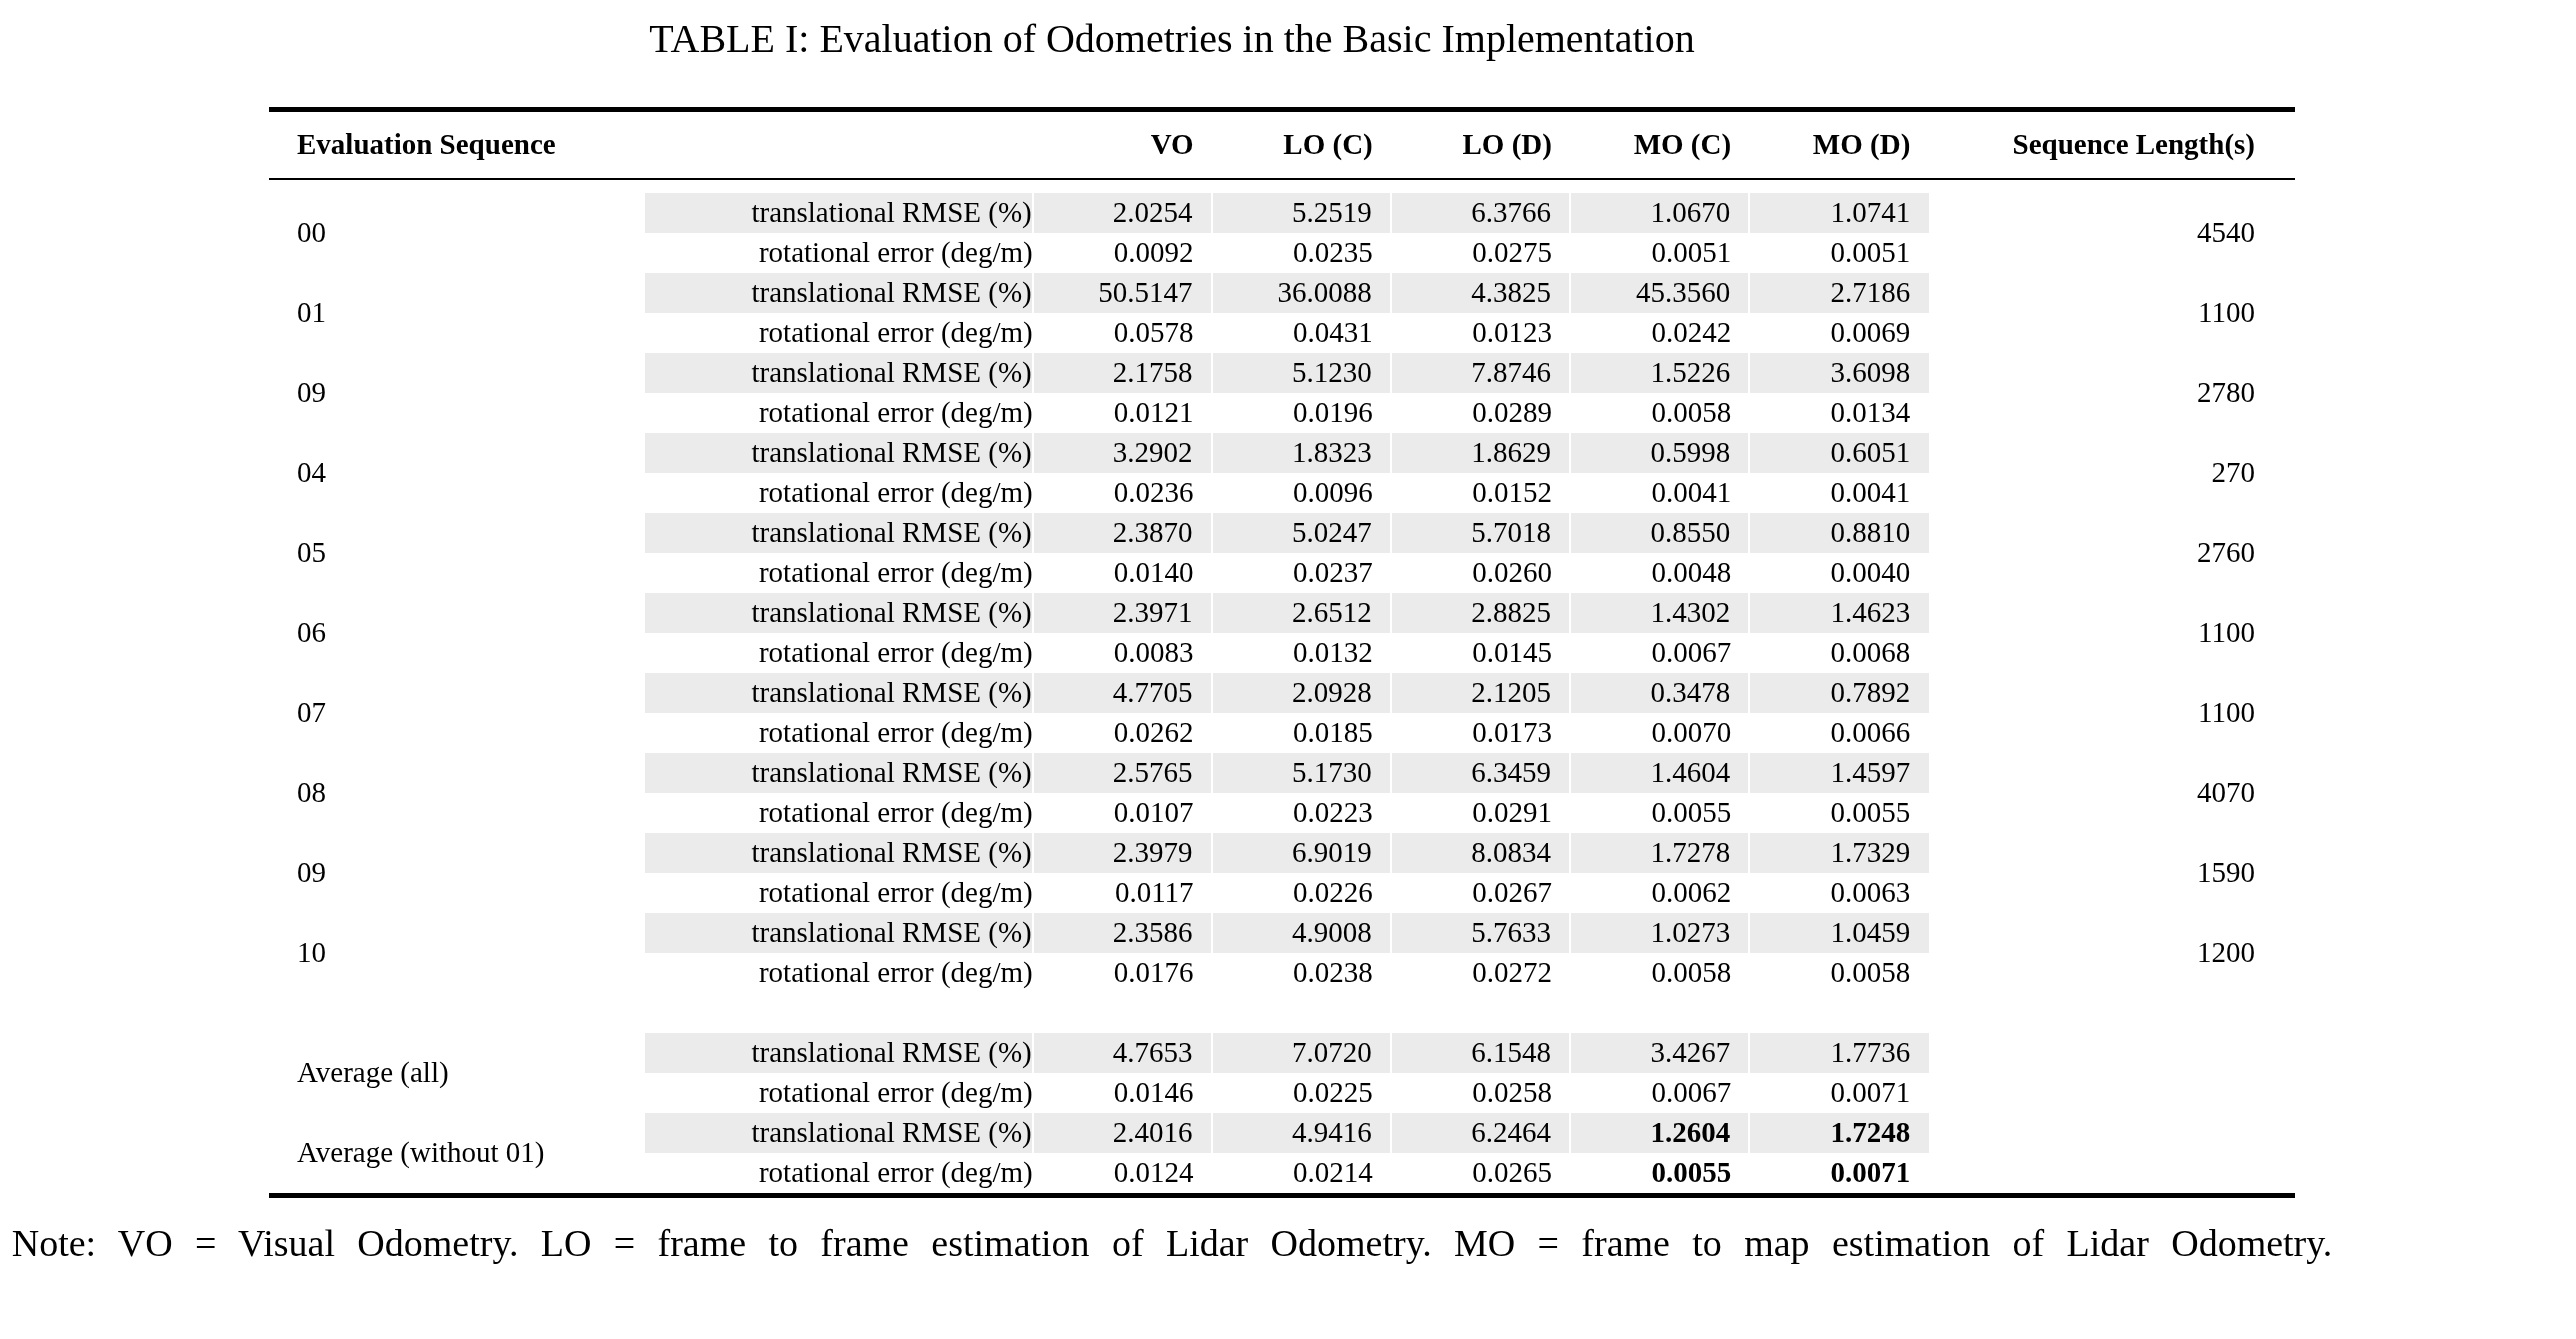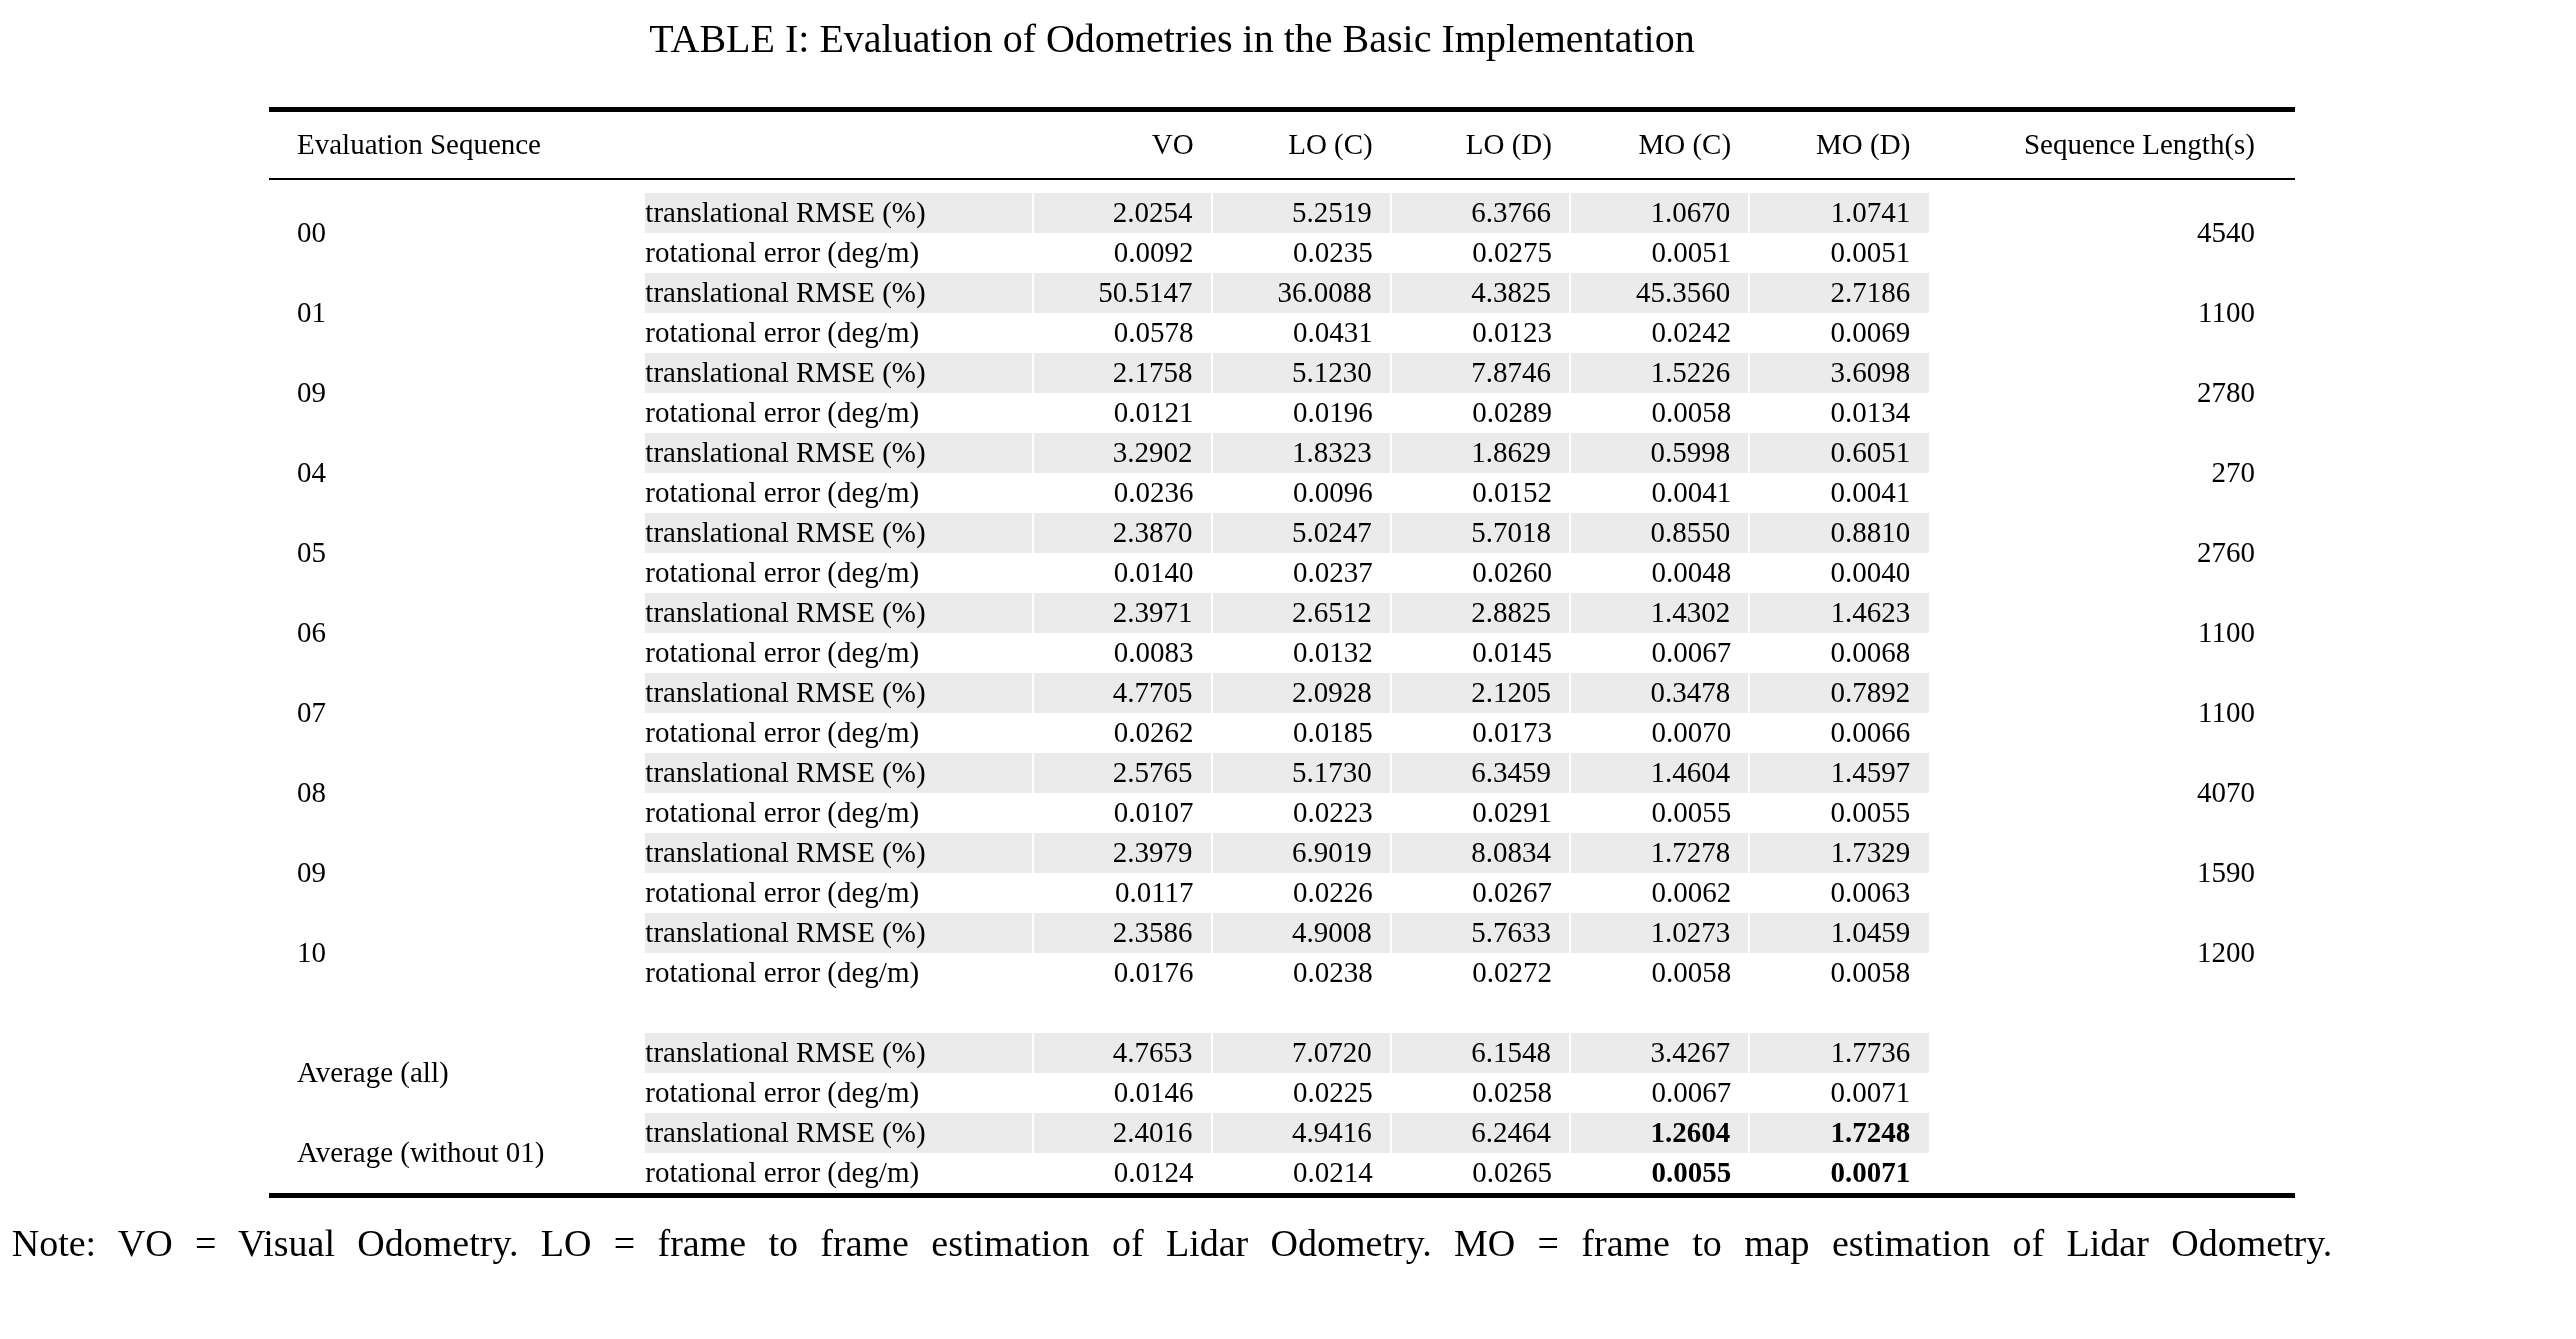--- a/index.html
+++ b/index.html
@@ -23,37 +23,37 @@
     margin: 42px 0 0 269px;
     border-collapse: collapse;
     table-layout: fixed;
     width: 2026px;
     border-top: 5.1px solid #000000;
     border-bottom: 5.1px solid #000000;
     font-size: 29px;
   }
   thead tr { border-bottom: 2.9px solid #000000; }
   thead th {
-    font-weight: normal;
+    font-weight: bold;
     height: 66px;
     vertical-align: middle;
     padding: 0;
     white-space: nowrap;
   }
   th.h-seq { text-align: left;  padding-left: 28px; }
   th.h-val { text-align: right; padding-right: 18.3px; }
   th.h-len { text-align: right; padding-right: 40px; }
   tbody td {
     height: 40px;
     padding: 0;
     vertical-align: middle;
     white-space: nowrap;
   }
   td.seq    { text-align: left;   padding-left: 28px; }
-  td.metric { text-align: left; margin-left: 16px; }
+  td.metric { text-align: right; margin-left: 16px; }
   td.val    { text-align: right;  padding-right: 18.3px; }
   td.len    { text-align: right;  padding-right: 40px; }
   tr.shaded .metric, tr.shaded .val { background: var(--shade, #ebebeb); }
   tr.shaded .val { border-left: 2.2px solid #ffffff; }
   tr.gap td    { height: 13px; }
   tr.spacer td { height: 40px; }
   td.bold { font-weight: bold; }
   .note {
     margin: 22px 11.7px 0 11.7px;
     font-size: 38px;

